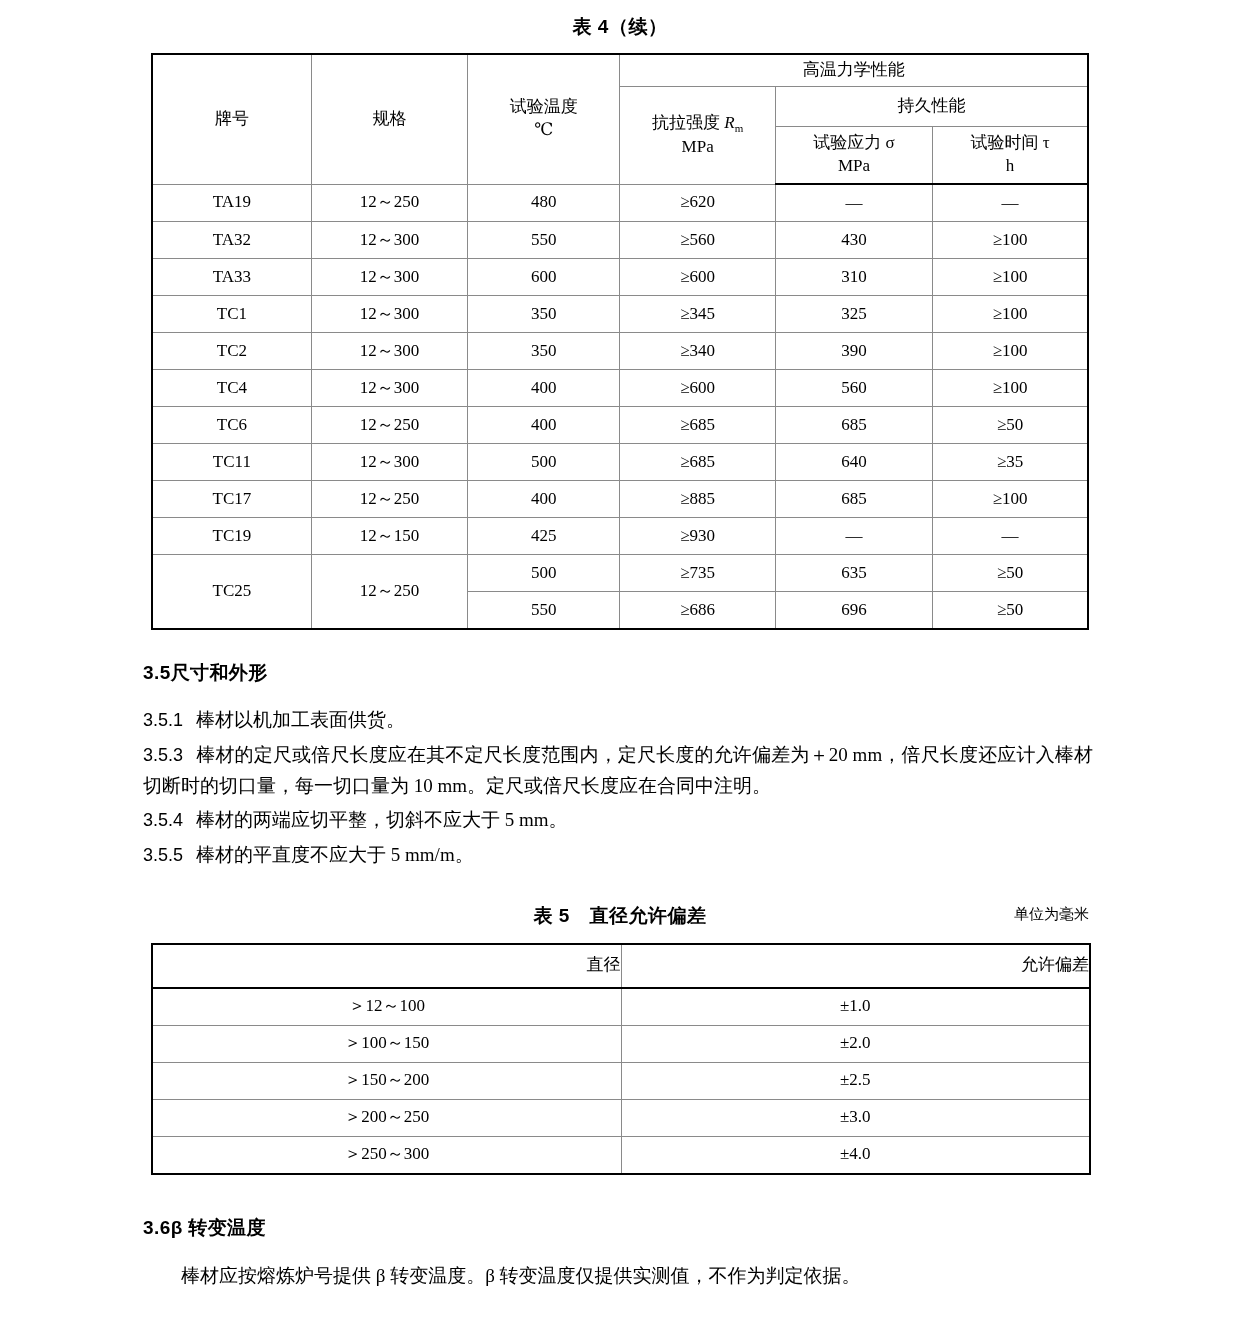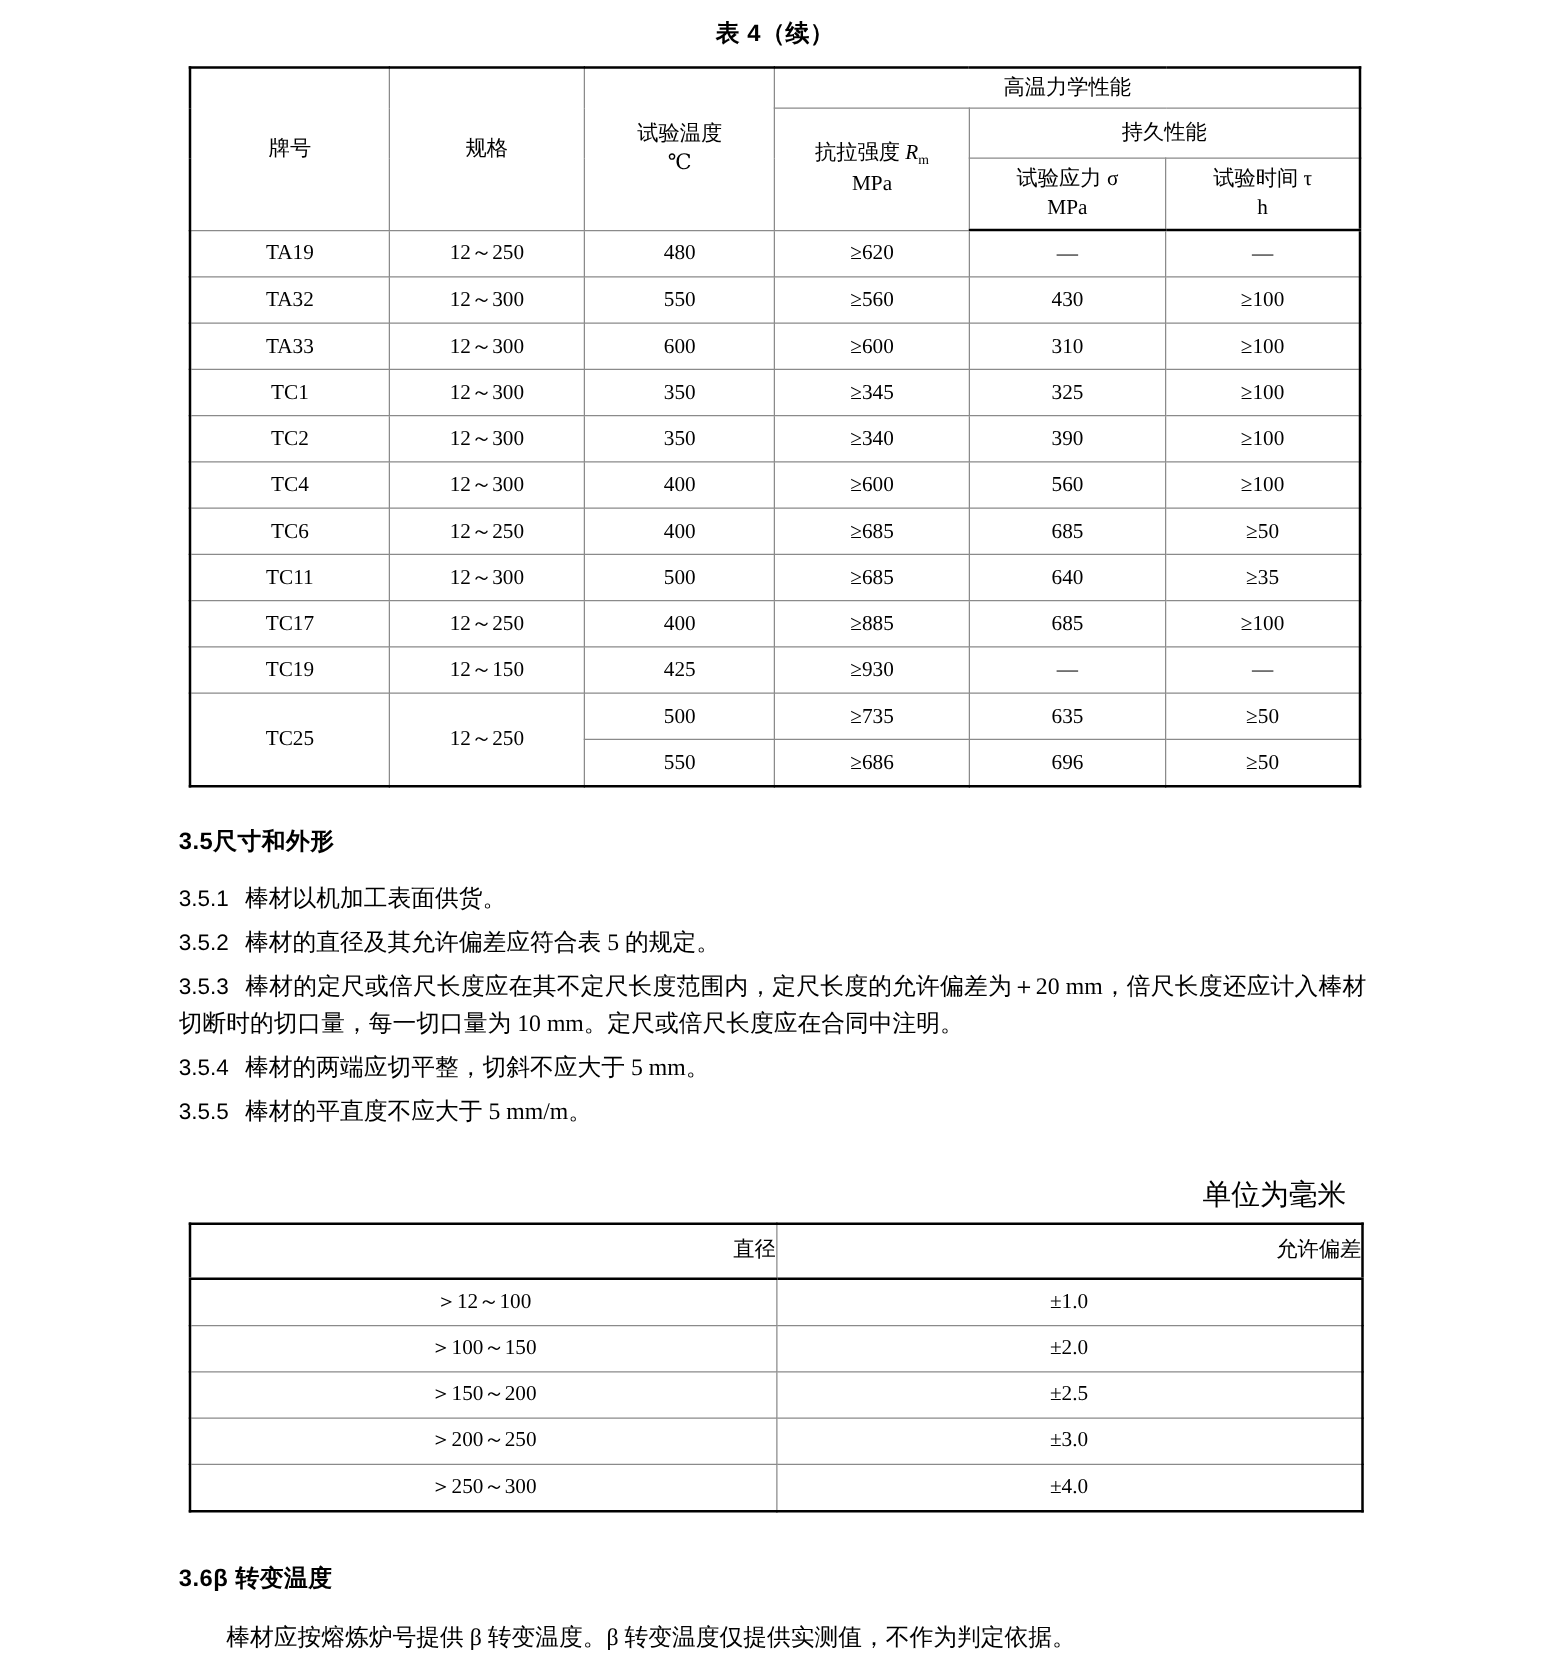--- a/index.html
+++ b/index.html
@@ -119,23 +119,23 @@
   }
   .cap5-title {
     text-align: center;
     font-family: "Liberation Sans", "DejaVu Sans", sans-serif;
     font-weight: bold;
     font-size: 19px;
     letter-spacing: 0.5px;
   }
   .cap5-unit {
     position: absolute;
-    right: 12px;
+    right: 0;
     top: 30px;
-    font-size: 23px;
+    font-size: 15px;
     font-family: "Liberation Serif", "DejaVu Serif", serif;
   }
 
   #table5 td { height: 36px; }
   #table5 .t5head td { height: 42px; text-align: right; }
   .c5-a { width: 469px; }
   .c5-b { width: 469px; }
 </style>
 </head>
 <body>
@@ -280,27 +280,27 @@
         </tbody>
     </table>
   </div>
 
   <div class="section-head">
     <span>3.5</span><span class="gap"></span><span>尺寸和外形</span>
   </div>
 
   <div id="clauses">
       <div class="clause"><span class="num">3.5.1</span><span class="gap"></span><span>棒材以机加工表面供货。</span></div>
-      <div class="clause"><span class="num">3.5.2</span><span class="gap"></span><span>棒材的直径及其允许偏差应符合表 5 的规定。</span></div>
       <div class="clause"><span class="num">3.5.3</span><span class="gap"></span><span>棒材的定尺或倍尺长度应在其不定尺长度范围内，定尺长度的允许偏差为＋20 mm，倍尺长度还应计入棒材切断时的切口量，每一切口量为 10 mm。定尺或倍尺长度应在合同中注明。</span></div>
       <div class="clause"><span class="num">3.5.4</span><span class="gap"></span><span>棒材的两端应切平整，切斜不应大于 5 mm。</span></div>
       <div class="clause"><span class="num">3.5.5</span><span class="gap"></span><span>棒材的平直度不应大于 5 mm/m。</span></div>
     </div>
 
   <div class="cap5-row">
+    <div class="cap5-title">表 5　直径允许偏差</div>
     <div class="cap5-unit">单位为毫米</div>
   </div>
 
   <div class="tbl-wrap">
     <table class="doc" id="table5">
       <colgroup>
           <col class="c5-a">
           <col class="c5-b">
         </colgroup>
       <tbody>

